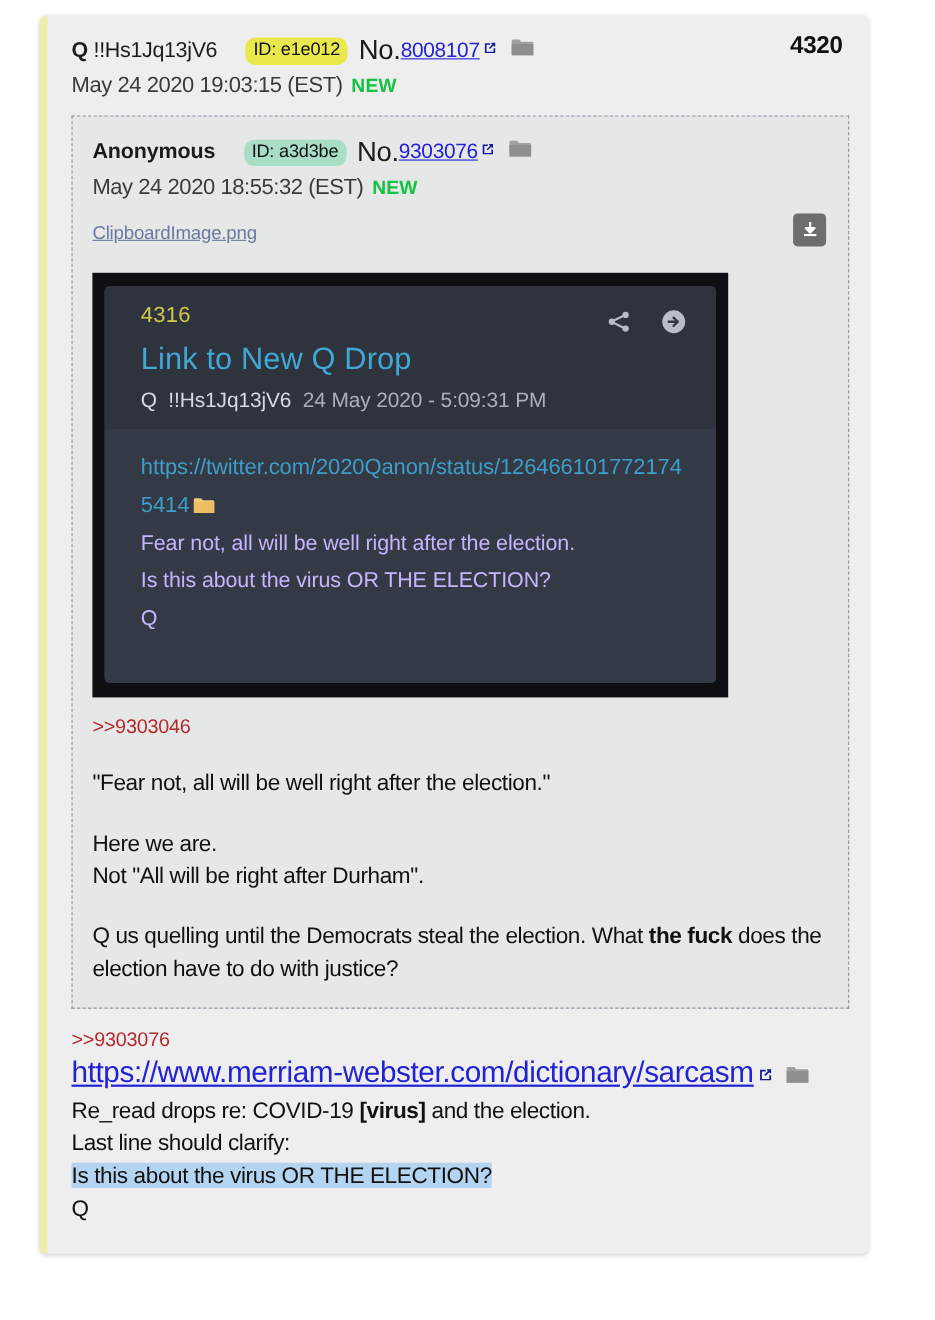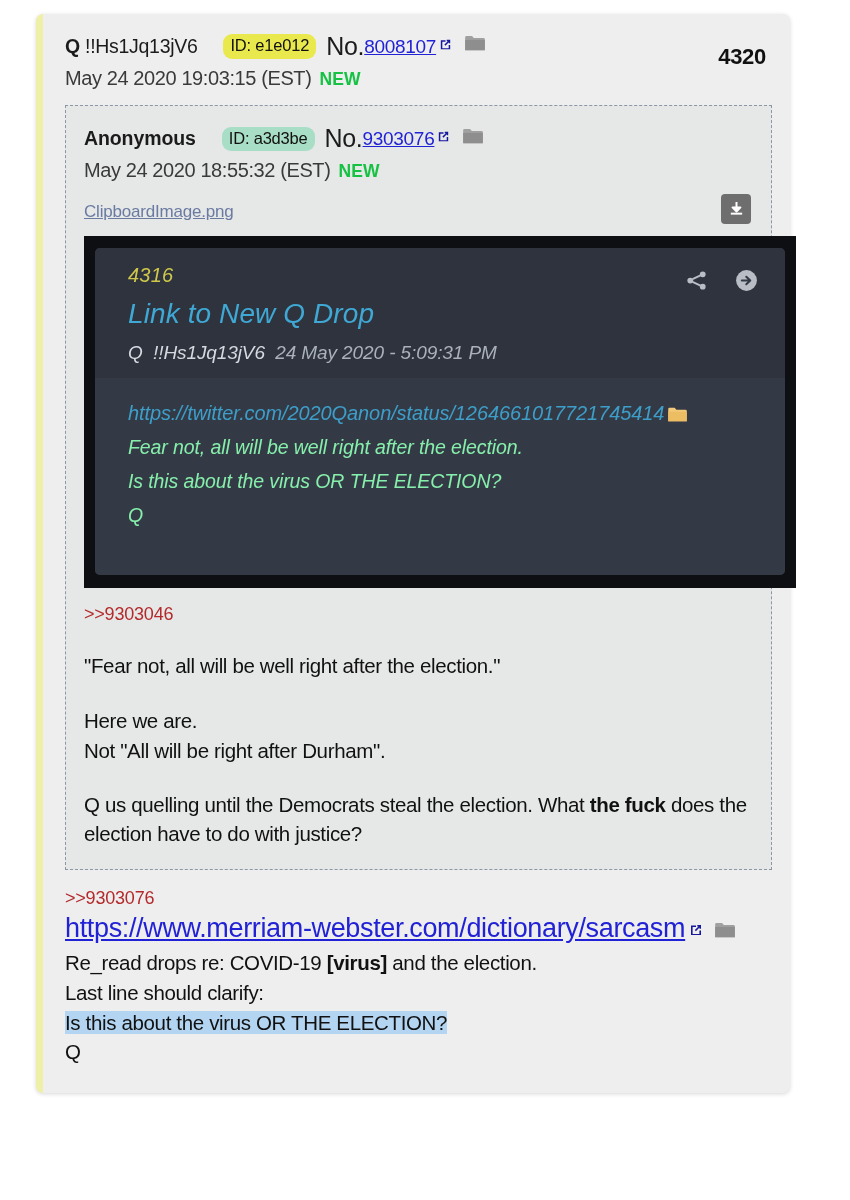--- a/index.html
+++ b/index.html
@@ -78,21 +78,21 @@
   .new-badge {
     color: #16c243;
     font-weight: bold;
     font-size: 17.5px;
     margin-left: 8px;
     letter-spacing: 0.1px;
   }
 
   .reply-count {
     position: absolute;
-    right: 24px; top: 30px;
+    right: 24px; top: 14px;
     font-size: 22px;
     font-weight: bold;
     color: #111;
     letter-spacing: -0.3px;
   }
 
   
   .quoted-post {
     margin-top: 14px;
     border: 1.6px dashed #8d96a5;
@@ -115,25 +115,24 @@
     right: 4px; top: -8px;
     width: 30px; height: 30px;
     background: #6e6e6e;
     border-radius: 4px;
     display: flex; align-items: center; justify-content: center;
     cursor: pointer;
   }
 
   
   .embed-frame {
-    margin-top: 14px;
+    margin-top: 26px;
     background: #0d0f12;
     padding: 12px 11px 13px 11px;
-    width: 712px;
-    font-style: italic;
+    width: 578px;
   }
   .embed-card {
     background: #343a45;
     border-radius: 5px;
     overflow: hidden;
   }
   .embed-head {
     background: #2e333d;
     padding: 16px 22px 14px 33px;
     position: relative;
@@ -167,21 +166,21 @@
   }
   .embed-url {
     color: #3d9ec9;
     font-size: 20px;
     line-height: 1.72;
     letter-spacing: -0.1px;
     word-break: break-all;
     cursor: pointer;
   }
   .embed-line {
-    color: #86efac;
+    color: #c4b5fd;
     font-size: 19.5px;
     line-height: 1.75;
     letter-spacing: -0.1px;
   }
 
   
   .quote-ref {
     color: #b4292b;
     font-size: 18px;
     letter-spacing: -0.2px;

